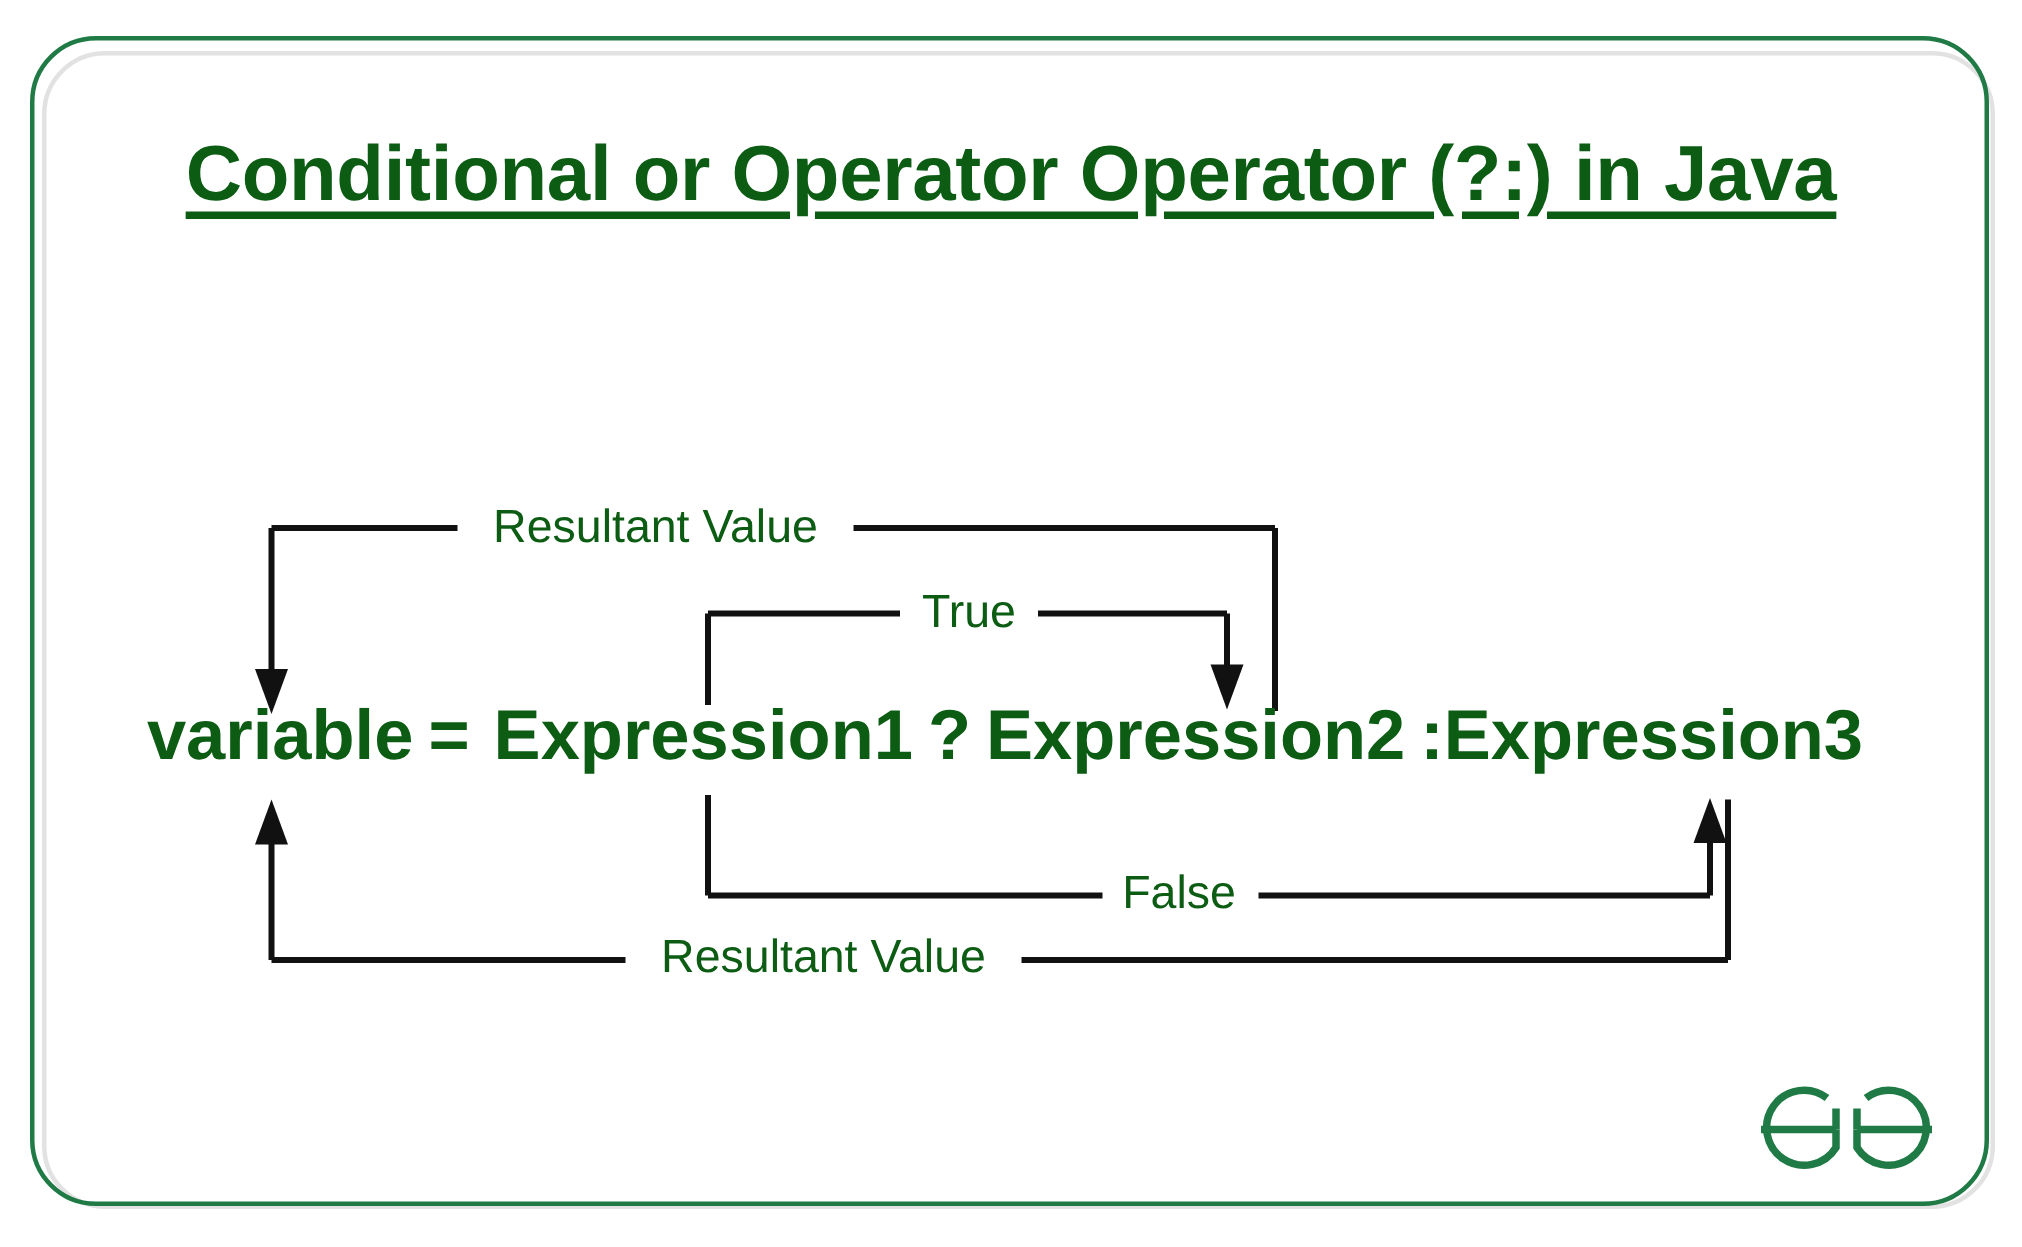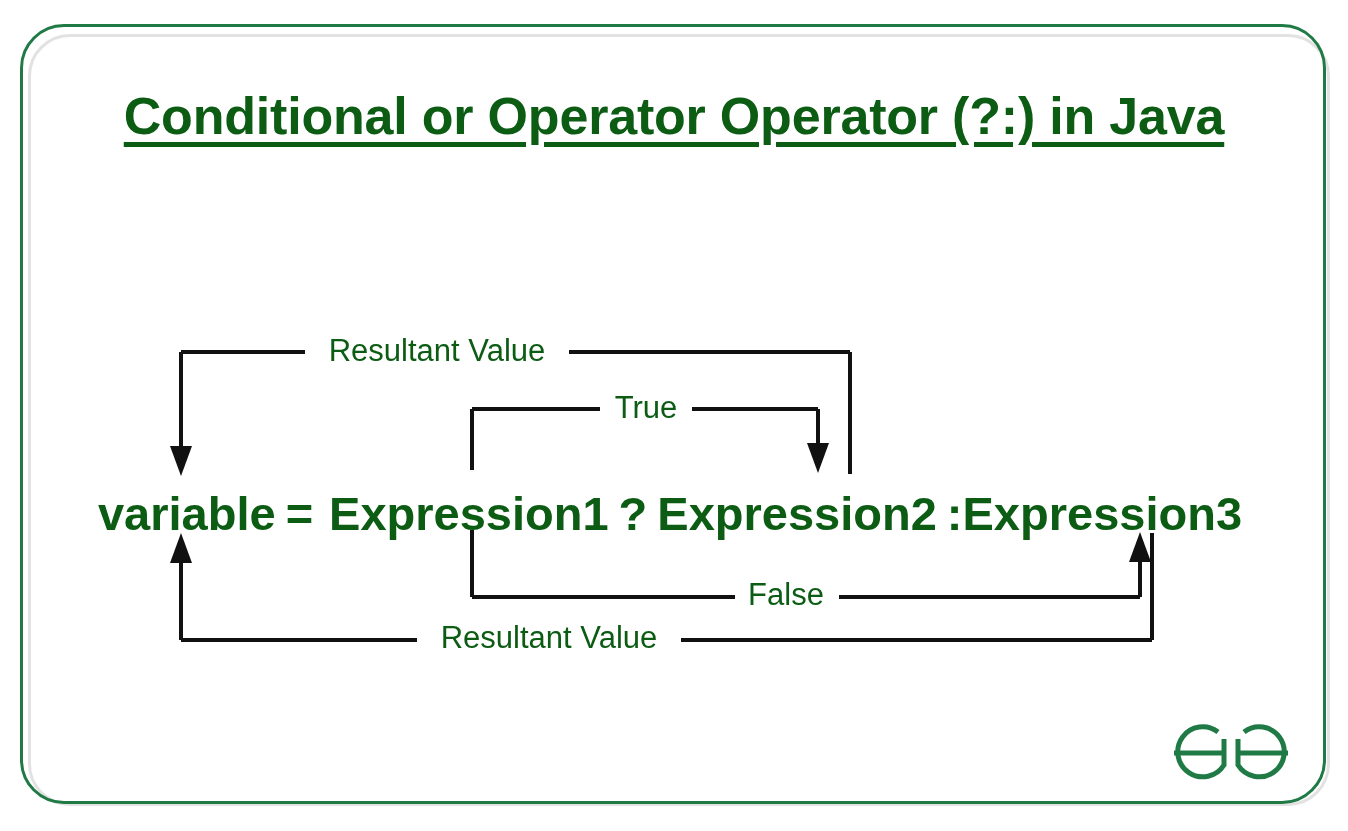--- a/index.html
+++ b/index.html
@@ -107,21 +107,20 @@
     position: absolute;
     left: 0;
     top: 462px;
     width: 1340px;
     text-align: center;
     font-size: 47px;
     font-weight: bold;
     color: #0c5c14;
     white-space: nowrap;
     letter-spacing: 0px;
-    margin-top: 24px;
   }
   .expression .seg { display: inline; }
   .expression .gap-sm { display: inline-block; width: 10px; }
   .expression .gap-md { display: inline-block; width: 16px; }
 
   
   .logo {
     position: absolute;
     right: 52px;
     bottom: 40px;

